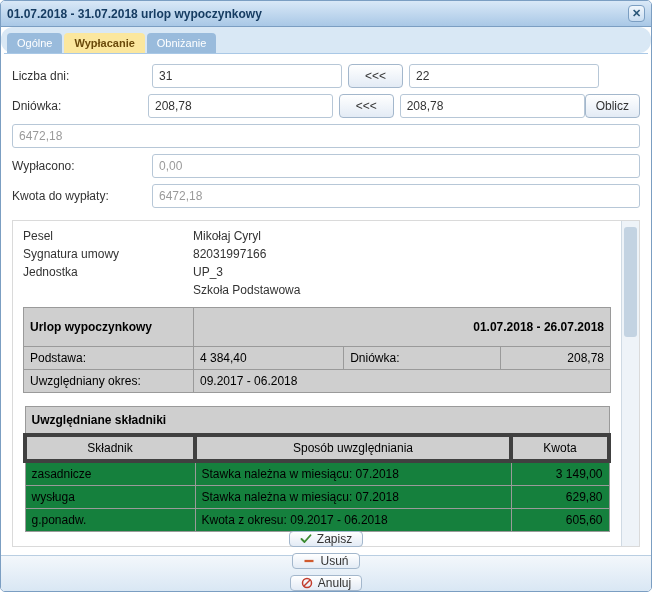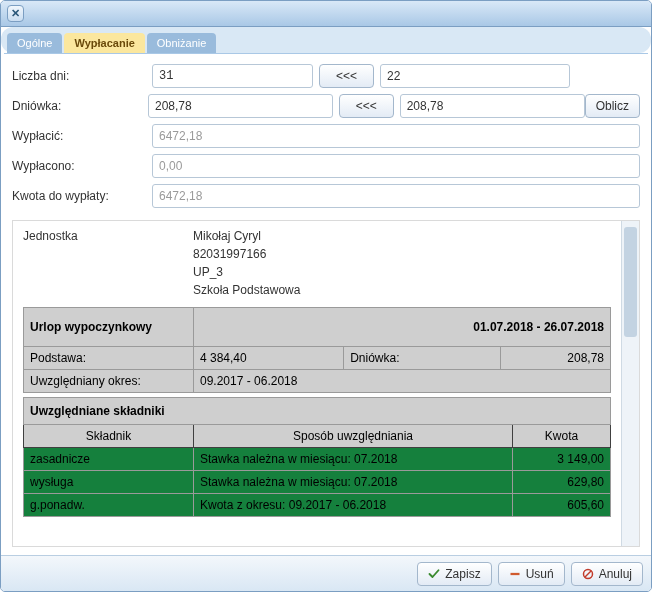--- a/index.html
+++ b/index.html
@@ -35,36 +35,37 @@
   .scrollinner { flex:1 1 auto; overflow-y:auto; padding:6px 10px 8px 10px; }
   .scrollbar { width:18px; background:#eef3f8; border-left:1px solid #cfdae4; position:relative; }
   .thumb { position:absolute; left:2px; right:2px; top:6px; height:110px; background:#c3d3e2; border-radius:3px; }
   .info-block { display:flex; margin-bottom:8px; }
   .info-left { width:170px; }
   .info-block span { display:block; padding:2px 0; color:#333;}
   table { border-collapse: collapse; width:100%; }
   .summary-table .title-row td { background:#cfcfcf; font-weight:bold; padding:12px 6px; border:1px solid #9a9a9a;}
   .summary-table td { border:1px solid #9a9a9a; padding:4px 6px; background:#cfcfcf; }
   .summary-table .val-r { text-align:right; }
-  .comp-table { margin-top:4px;border-radius:21px; }
+  .comp-table { margin-top:13px;border-radius:21px; }
   .comp-table .section-title td { background:#cfcfcf; font-weight:bold; padding:6px; border:1px solid #9a9a9a;}
-  .comp-table th { background:#cfcfcf; border:1px solid #404040; padding:4px 6px; font-weight:normal; text-align:center;}
+  .comp-table th { background:#cfcfcf; border:4px solid #404040; padding:4px 6px; font-weight:normal; text-align:center;}
   .comp-table td { background:#15803d; border:1px solid #9a9a9a; padding:4px 6px; }
   .comp-table td.amount { text-align:right; }
   .buttonbar {
     height:36px; display:flex; justify-content:flex-end; align-items:center; gap:6px;
-    background:linear-gradient(#f3f7fb,#d9e7f4); border-top:1px solid #b9cee2; padding:0 8px;
+    background:linear-gradient(#f3f7fb,#d9e7f4); border-top:1px solid #b9cee2; padding:0 8px;flex-direction:column;
   }
   ::-webkit-scrollbar { width:0; }
 </style>
 </head>
 <body>
 
 <div class="window">
   <div class="titlebar">
+    <span>01.07.2018 - 31.07.2018 urlop wypoczynkowy</span>
     <div class="close-btn">
       <span>✕</span>
     </div>
   </div>
 
   <div class="tabs">
     <div class="tab">
         <span>Ogólne</span>
       </div>
     <div class="tab active">
@@ -72,21 +73,21 @@
       </div>
     <div class="tab">
         <span>Obniżanie</span>
       </div>
   </div>
 
   <div class="content">
 
     <div class="formrow">
       <span class="lbl">Liczba dni:</span>
-      <input type="text" style="width: 161px; font-family: Liberation Mono, monospace;" value="31">
+      <input type="text" style="width: 190px;" value="31">
       <span style="width:6px"></span>
       <button class="btn small">
           <span>&lt;&lt;&lt;</span>
         </button>
       <span style="width:6px"></span>
       <input type="text" style="width: 190px;" value="22">
     </div>
 
     <div class="formrow">
       <span class="lbl">Dniówka:</span>
@@ -97,37 +98,38 @@
         </button>
       <span style="width:6px"></span>
       <input type="text" style="width: 190px;" value="208,78">
       <span style="flex:1"></span>
       <button class="btn">
           <span>Oblicz</span>
         </button>
     </div>
 
     <div class="formrow">
-      <span class="lbl">Wypłacić:</span>
       <input type="text" readonly="" style="flex: 1 1 0%;" value="6472,18">
     </div>
     <div class="formrow">
       <span class="lbl">Wypłacono:</span>
       <input type="text" readonly="" style="flex: 1 1 0%;" value="0,00">
     </div>
     <div class="formrow">
       <span class="lbl">Kwota do wypłaty:</span>
       <input type="text" readonly="" style="flex: 1 1 0%;" value="6472,18">
     </div>
 
     <div class="scrollwrap">
       <div class="scrollinner">
 
         <div class="info-block">
           <div class="info-left">
+            <span>Pesel</span>
+            <span>Sygnatura umowy</span>
             <span>Jednostka</span>
           </div>
           <div>
             <span>Mikołaj Cyryl</span>
             <span>82031997166</span>
             <span>UP_3</span>
             <span>Szkoła Podstawowa</span>
           </div>
         </div>
 

